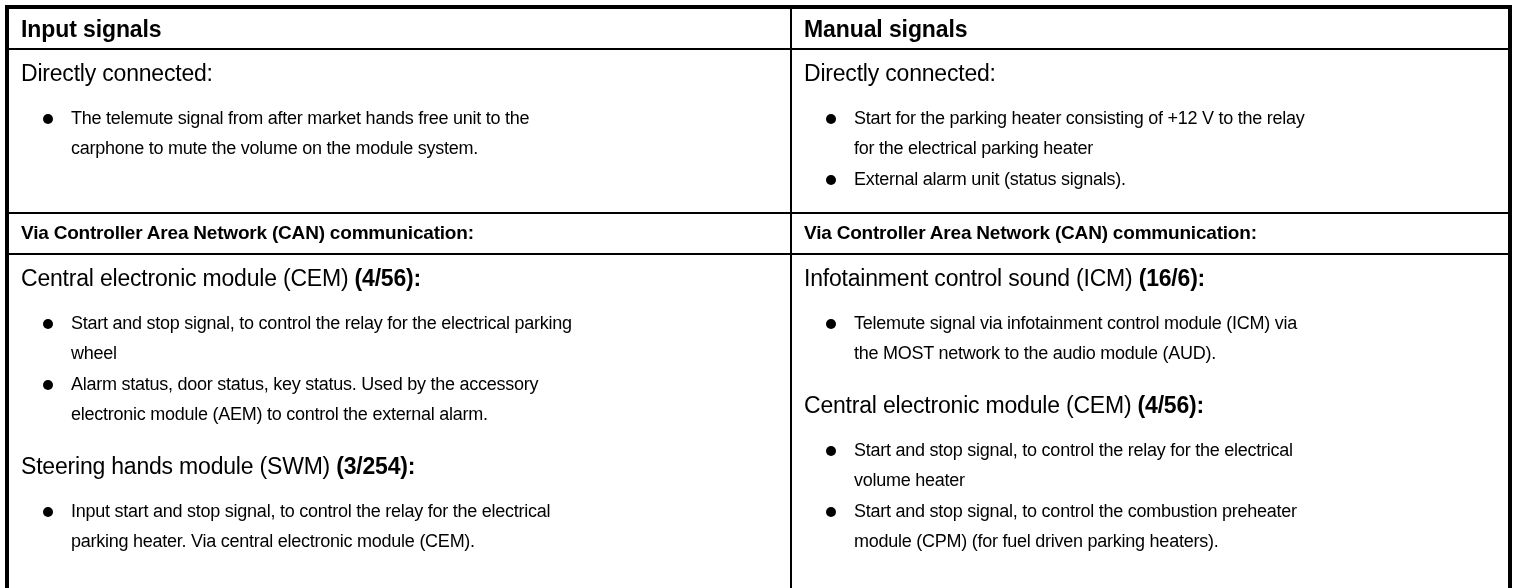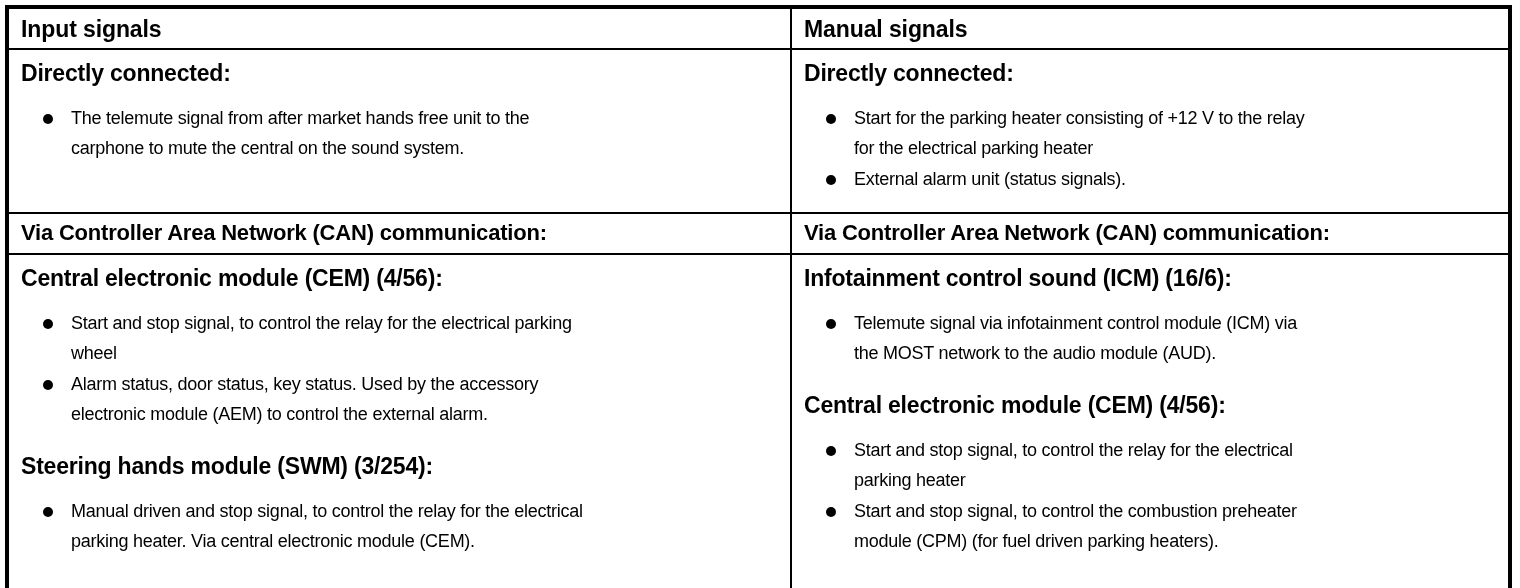--- a/index.html
+++ b/index.html
@@ -61,31 +61,31 @@
     white-space: nowrap;
   }
 
   
   .sec-head {
     font-size: 23px;
     line-height: 31px;
     letter-spacing: -0.2px;
     white-space: nowrap;
   }
-  .sec-head .lead { font-weight: bold; }
+  .sec-head .lead { font-weight: normal; }
   .sec-head .tail { font-weight: bold; }
 
   .sec-head.first { margin-top: 2px; }
   .sec-head.spaced { margin-top: 22px; }
 
   
   .band-cell .cell { padding: 4px 12px 5px 12px; }
   .band-cell { height: 37px; }
   .band-text {
-    font-size: 22px;
+    font-size: 19px;
     font-weight: bold;
     line-height: 30px;
     letter-spacing: -0.2px;
     white-space: nowrap;
   }
 
   
   ul.bullets {
     list-style: none;
     margin: 14px 0 0 0;
@@ -149,21 +149,21 @@
 
         <td class="row-direct">
           <div class="cell">
             <div class="sec-head first">
               <span class="lead">Directly connected:</span>
             </div>
             <ul class="bullets">
               <li>
                 <span class="dot"></span>
                 <span class="btxt nowrapline">The telemute signal from after market hands free unit to the</span>
-                <span class="btxt nowrapline">carphone to mute the central on the sound system.</span>
+                <span class="btxt nowrapline">carphone to mute the volume on the module system.</span>
               </li>
             </ul>
           </div>
         </td>
 
         <td class="row-direct">
           <div class="cell">
             <div class="sec-head first">
               <span class="lead">Directly connected:</span>
             </div>
@@ -217,21 +217,21 @@
               </li>
             </ul>
 
             <div class="sec-head spaced">
               <span class="lead">Steering hands module (SWM)</span><span class="tail"> (3/254):</span>
             </div>
 
             <ul class="bullets">
               <li>
                 <span class="dot"></span>
-                <span class="btxt nowrapline">Manual driven and stop signal, to control the relay for the electrical</span>
+                <span class="btxt nowrapline">Input start and stop signal, to control the relay for the electrical</span>
                 <span class="btxt nowrapline">parking heater. Via central electronic module (CEM).</span>
               </li>
             </ul>
 
           </div>
         </td>
 
         <td class="row-body-right">
           <div class="cell">
 
@@ -248,21 +248,21 @@
             </ul>
 
             <div class="sec-head spaced">
               <span class="lead">Central electronic module (CEM)</span><span class="tail"> (4/56):</span>
             </div>
 
             <ul class="bullets">
               <li>
                 <span class="dot"></span>
                 <span class="btxt nowrapline">Start and stop signal, to control the relay for the electrical</span>
-                <span class="btxt nowrapline">parking heater</span>
+                <span class="btxt nowrapline">volume heater</span>
               </li>
               <li>
                 <span class="dot"></span>
                 <span class="btxt nowrapline">Start and stop signal, to control the combustion preheater</span>
                 <span class="btxt nowrapline">module (CPM) (for fuel driven parking heaters).</span>
               </li>
             </ul>
 
           </div>
         </td>

